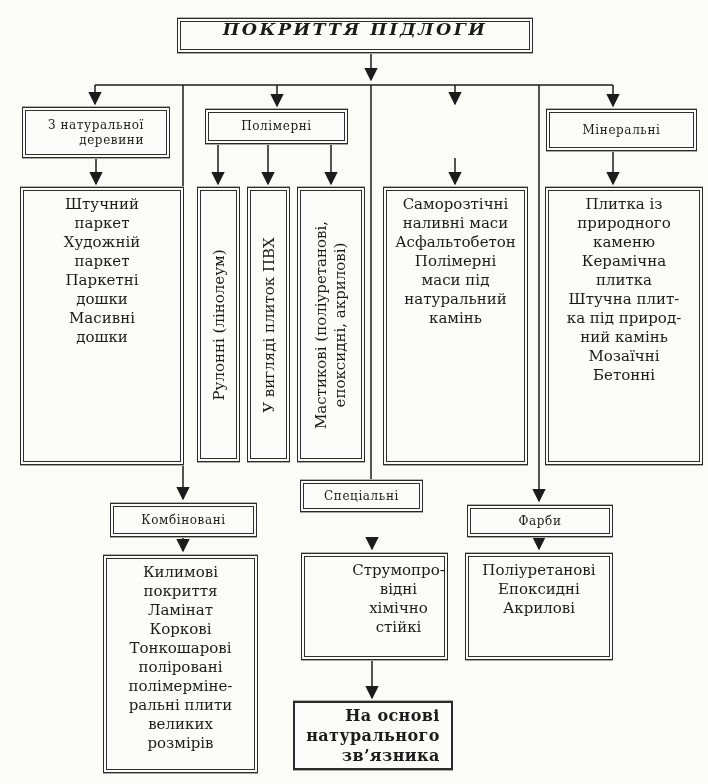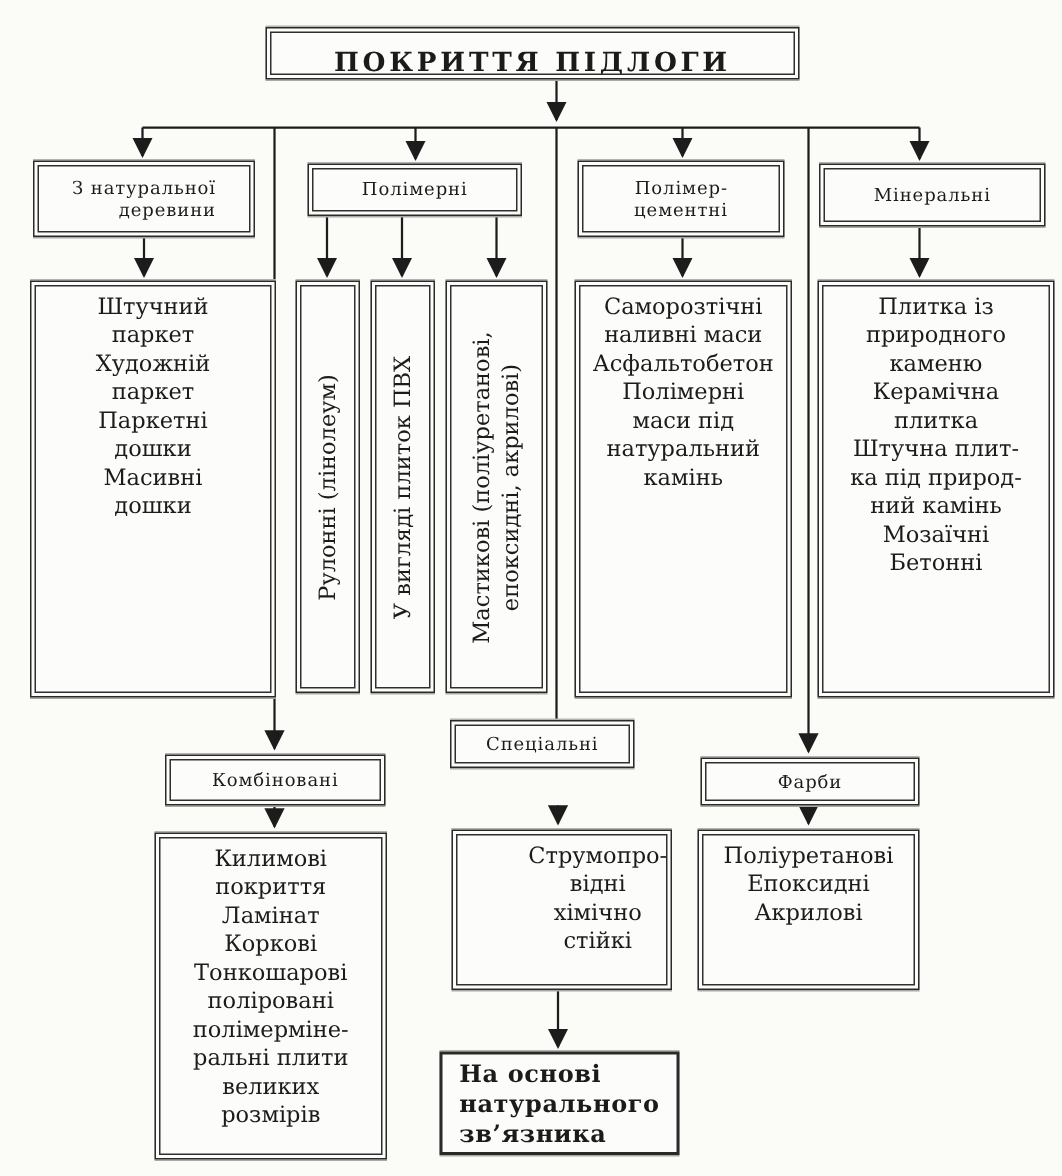--- a/index.html
+++ b/index.html
@@ -28,38 +28,39 @@
   .bx.single{border-width:2px;}
   .bx.single::before{display:none;}
   .hdr{
     display:flex;align-items:center;justify-content:center;
     font-weight:normal;font-size:12px;line-height:1.18;
     text-align:right;letter-spacing:.6px;
     white-space:pre-line;
   }
   .title{
     font-size:17.5px;letter-spacing:2.5px;font-weight:bold;
-    display:flex;align-items:flex-end;justify-content:center;
+    display:flex;align-items:flex-start;justify-content:center;
     text-align:center;
+    font-style:italic;
   }
   .list{
     font-size:15px;line-height:1.27;
     text-align:center;white-space:pre-line;
     padding-top:7px;
   }
   .vbox .rot{
     position:absolute;left:50%;top:50%;
     transform:translate(-50%,-50%) rotate(-90deg);
     font-size:15px;line-height:1.25;
     text-align:center;white-space:pre-line;
   }
   .bottom-lbl{
     display:flex;align-items:center;justify-content:center;
     font-weight:bold;font-size:16px;line-height:1.25;
-    text-align:left;white-space:pre-line;letter-spacing:.4px;
+    text-align:right;white-space:pre-line;letter-spacing:.4px;
   }
 </style>
 </head>
 <body>
 
 <div id="page">
 
   <svg id="wires" viewBox="0 0 708 784" xmlns="http://www.w3.org/2000/svg">
     <defs>
       <marker id="ah" viewBox="0 0 10 10" refX="9" refY="5" markerWidth="9" markerHeight="9" orient="auto">
@@ -96,22 +97,20 @@
     </g>
   </svg>
 
   <div class="bx title" style="left:177px;top:18px;width:356px;height:35px;">
     <span>ПОКРИТТЯ ПІДЛОГИ</span>
   </div>
 
   <div class="bx hdr" style="left:22px;top:107px;width:148px;height:51px;">З натуральної
 деревини</div>
   <div class="bx hdr" style="left:205px;top:109px;width:143px;height:35px;">Полімерні</div>
-  <div class="bx hdr" style="left:385px;top:107px;width:138px;height:51px;">Полімер-
-цементні</div>
   <div class="bx hdr" style="left:546px;top:109px;width:151px;height:42px;">Мінеральні</div>
 
   <div class="bx list" style="left:20px;top:187px;width:164px;height:278px;">Штучний
 паркет
 Художній
 паркет
 Паркетні
 дошки
 Масивні
 дошки</div>

